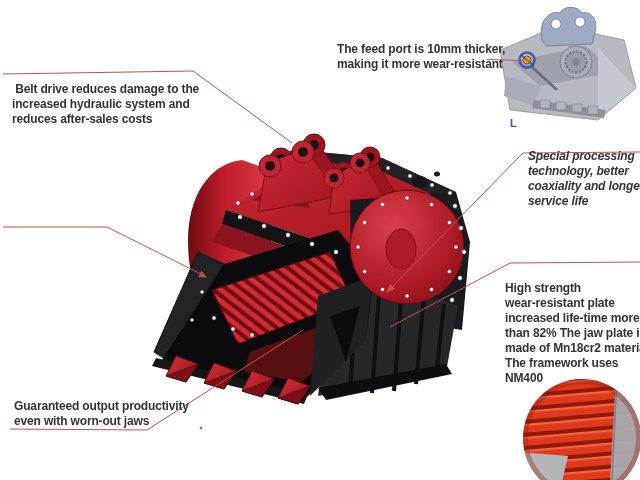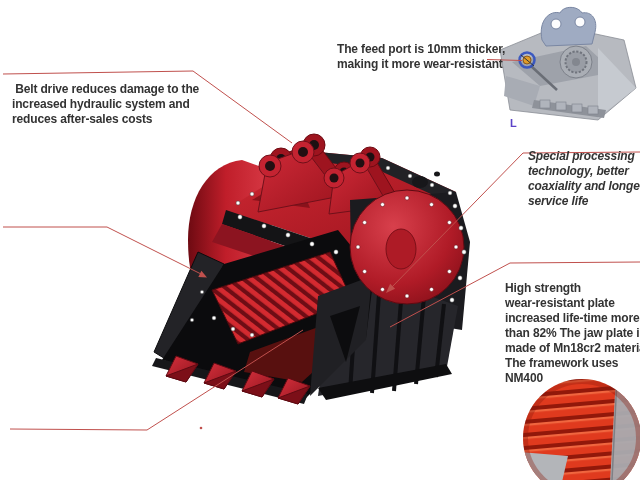--- a/index.html
+++ b/index.html
@@ -231,20 +231,22 @@
 </svg>
 
 <div class="callout" style="left:337px;top:42px;width:185px;">The feed port is 10mm thicker,
 making it more wear-resistant</div>
 
 <div class="callout" style="left:12px;top:82px;width:200px;"> Belt drive reduces damage to the
 increased hydraulic system and
 reduces after-sales costs</div>
 
 
+<div class="callout" style="left:14px;top:399px;width:200px;">Guaranteed output productivity
+even with worn-out jaws</div>
 
 <div class="callout" style="left:528px;top:149px;width:112px;font-style:italic;">Special processing
 technology, better
 coaxiality and longer
 service life</div>
 
 <div class="callout" style="left:505px;top:281px;width:135px;">High strength
 wear-resistant plate
 increased life-time more
 than 82% The jaw plate is

